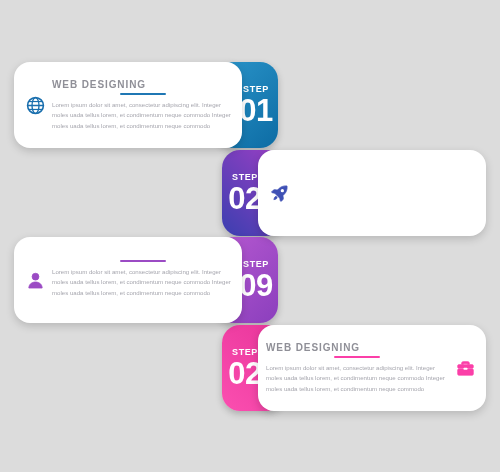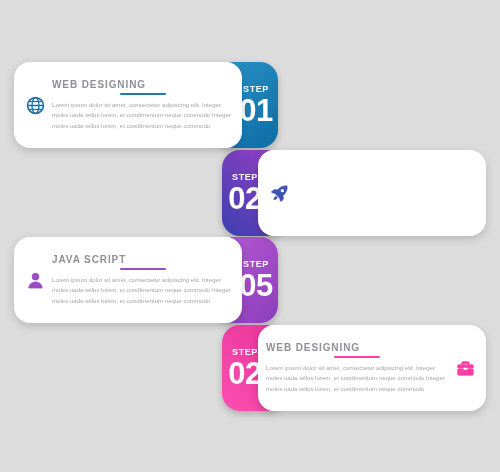--- a/index.html
+++ b/index.html
@@ -167,31 +167,30 @@
           <circle cx="15.6" cy="8.4" r="2.1" fill="#ffffff" stroke="none"></circle>
           <path d="M6.4 16.2c-1 1-1.5 3.6-1.5 3.6s2.6-.5 3.6-1.5c.6-.6.6-1.5 0-2.1-.6-.6-1.5-.6-2.1 0z"></path>
         </svg>
       </div>
     </div>
   </div>
 
   <div class="step-row left row3">
     <div class="step-tab" id="tab3" style="background: linear-gradient(135deg, rgb(181, 88, 208), rgb(139, 63, 189));">
       <div class="step-word">STEP</div>
-      <div class="step-num">05</div>
+      <div class="step-num">09</div>
     </div>
     <div class="card">
       <div class="card-icon">
         <svg width="19" height="19" viewBox="0 0 24 24" id="icon3" fill="#9b4bc4" stroke="#9b4bc4">
           <circle cx="12" cy="7.2" r="4.3"></circle>
           <path d="M3.6 21.5c0-4.7 3.8-7.6 8.4-7.6s8.4 2.9 8.4 7.6z"></path>
         </svg>
       </div>
       <div class="card-body">
-        <div class="card-title">JAVA SCRIPT</div>
         <div class="title-rule" id="rule3" style="background: rgb(155, 75, 196);"></div>
         <p class="card-text">Lorem ipsum dolor sit amet, consectetur adipiscing elit. Integer moles uada tellus lorem, et condimentum neque commodo Integer moles uada tellus lorem, et condimentum neque commodo</p>
       </div>
     </div>
   </div>
 
   <div class="step-row right row4">
     <div class="step-tab" id="tab4" style="background: linear-gradient(225deg, rgb(232, 52, 154), rgb(251, 79, 176));">
       <div class="step-word">STEP</div>
       <div class="step-num">02</div>

